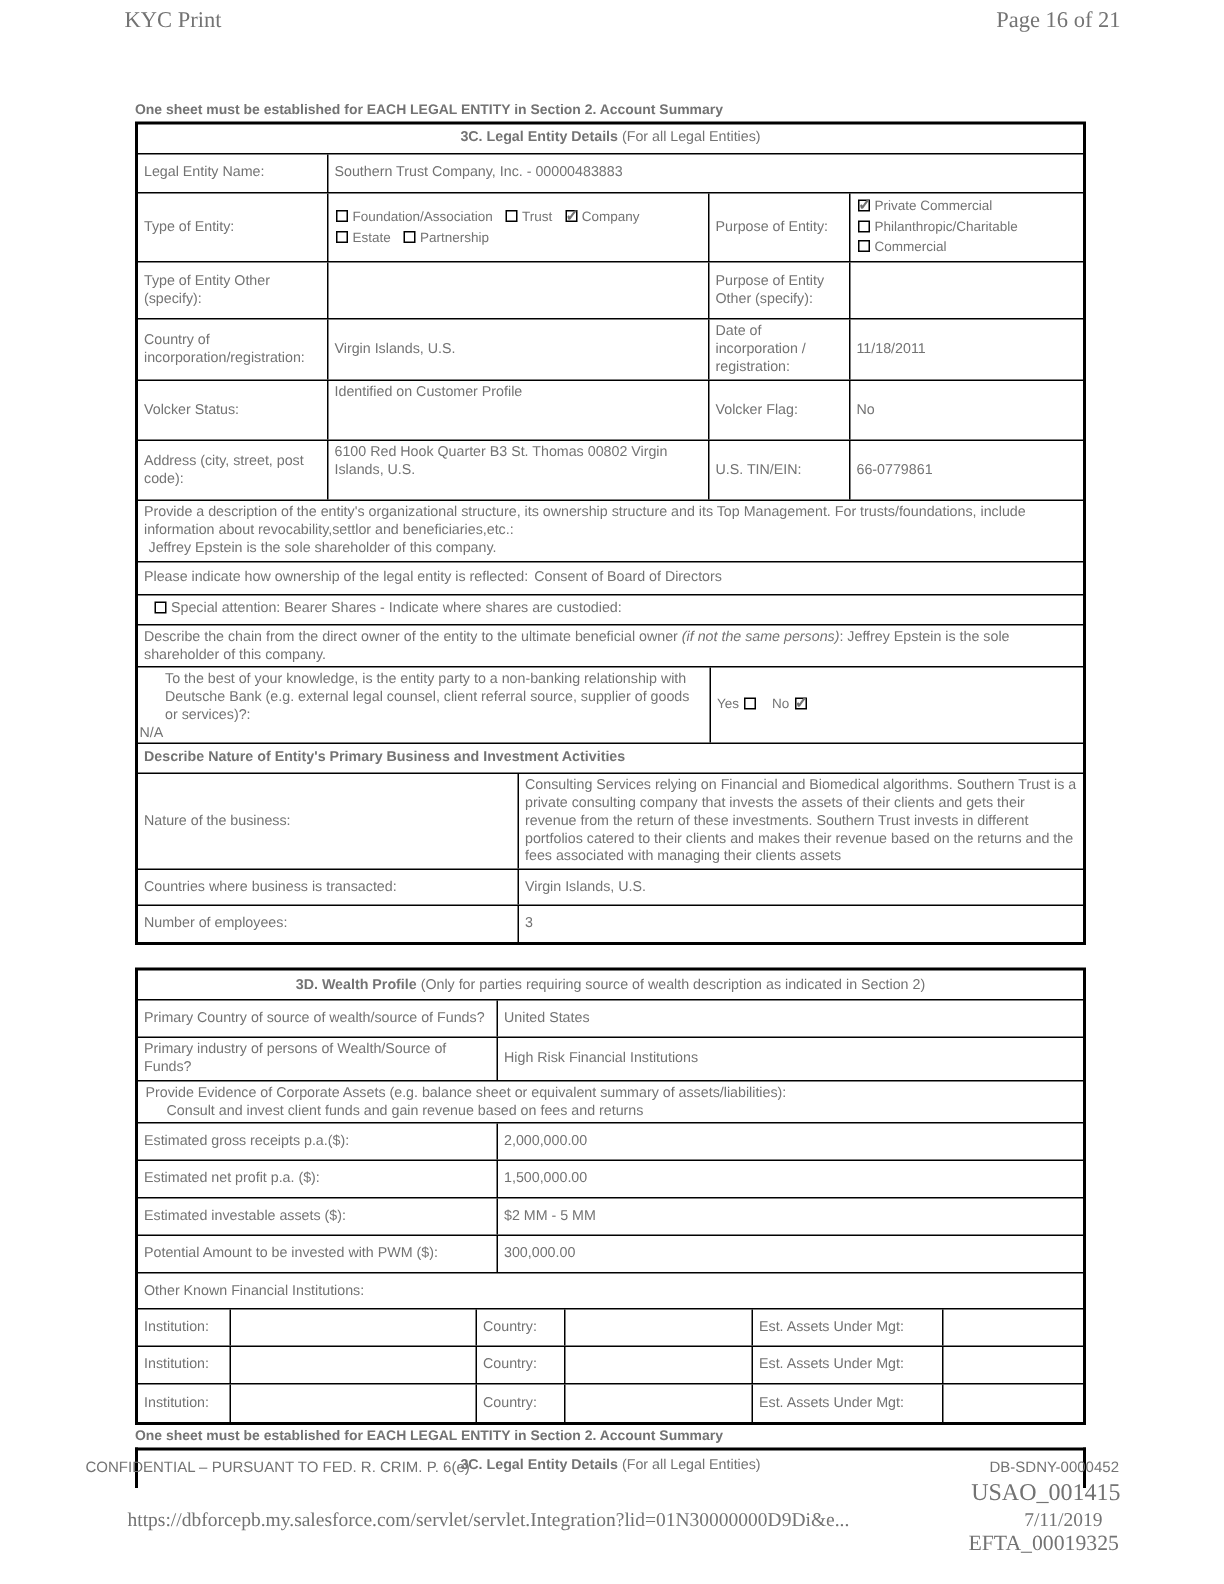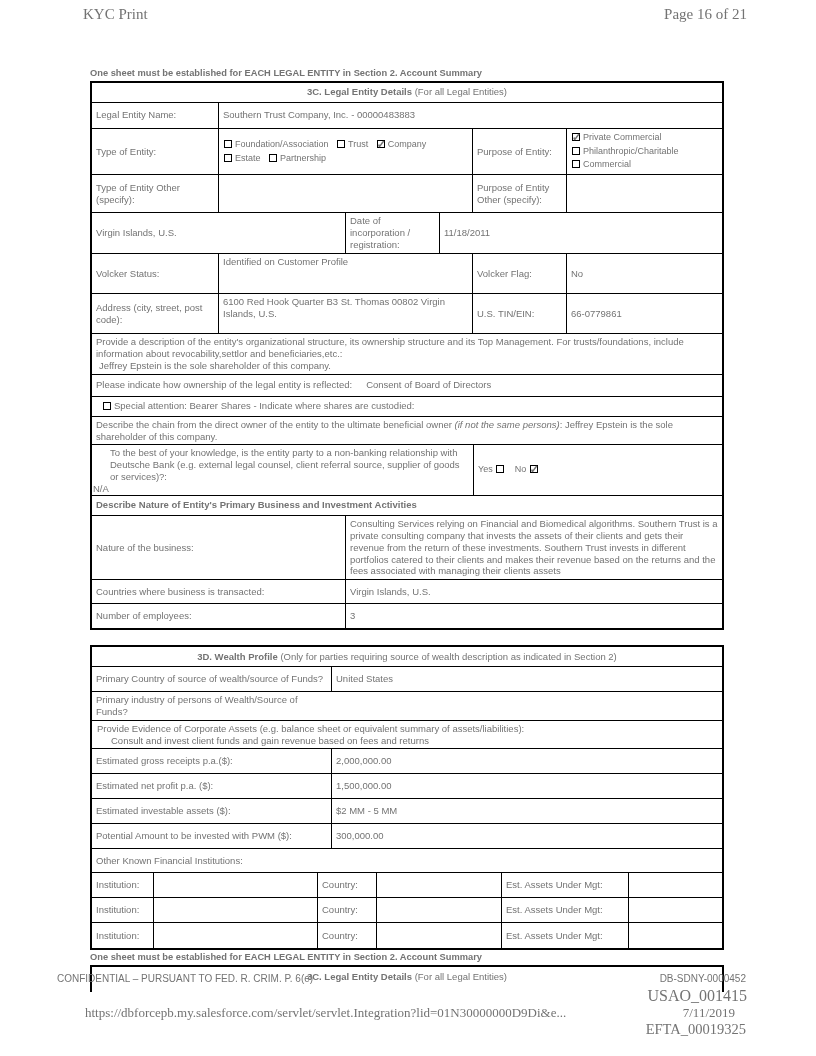--- a/index.html
+++ b/index.html
@@ -88,20 +88,23 @@
             <span>Type of Entity Other (specify):</span>
           </div>
         <div class="cell" style="width:254px"></div>
         <div class="cell" style="width:94px">
             <span>Purpose of Entity Other (specify):</span>
           </div>
         <div class="cell flex1"></div>
       </div>
 
       <div class="row" style="min-height:40px">
+        <div class="cell" style="width:127px">
+            <span>Country of incorporation/registration:</span>
+          </div>
         <div class="cell" style="width:254px">
             <span>Virgin Islands, U.S.</span>
           </div>
         <div class="cell" style="width:94px">
             <span>Date of incorporation / registration:</span>
           </div>
         <div class="cell flex1">
             <span>11/18/2011</span>
           </div>
       </div>
@@ -138,21 +141,21 @@
 
       <div class="row" style="min-height:36px">
         <div class="cell flex1 top">
           <div>Provide a description of the entity's organizational structure, its ownership structure and its Top Management. For trusts/foundations, include information about revocability,settlor and beneficiaries,etc.:</div>
           <div style="padding-left:3px">Jeffrey Epstein is the sole shareholder of this company.</div>
         </div>
       </div>
 
       <div class="row" style="min-height:22px">
         <div class="cell flex1">
-          <div><span>Please indicate how ownership of the legal entity is reflected:</span><span style="margin-left:14px">Consent of Board of Directors</span></div>
+          <div><span>Please indicate how ownership of the legal entity is reflected:</span><span style="margin-left:4px">Consent of Board of Directors</span></div>
         </div>
       </div>
 
       <div class="row" style="min-height:20px">
         <div class="cell flex1" style="padding-left:10px">
           <div><span class="cb"></span><span>Special attention: Bearer Shares - Indicate where shares are custodied:</span></div>
         </div>
       </div>
 
       <div class="row" style="min-height:28px">
@@ -221,20 +224,23 @@
             <span>Primary Country of source of wealth/source of Funds?</span>
           </div>
         <div class="cell flex1">
             <span>United States</span>
           </div>
       </div>
 
       <div class="row" style="min-height:25px">
         <div class="cell" style="width:240px">
             <span>Primary industry of persons of Wealth/Source of Funds?</span>
+          </div>
+        <div class="cell flex1">
+            <span>High Risk Financial Institutions</span>
           </div>
       </div>
 
       <div class="row" style="min-height:28px">
         <div class="cell nopad flex1 top">
           <div style="padding:2px 4px 0 5px">Provide Evidence of Corporate Assets (e.g. balance sheet or equivalent summary of assets/liabilities):</div>
           <div style="padding:0 19px">Consult and invest client funds and gain revenue based on fees and returns</div>
         </div>
       </div>
 

